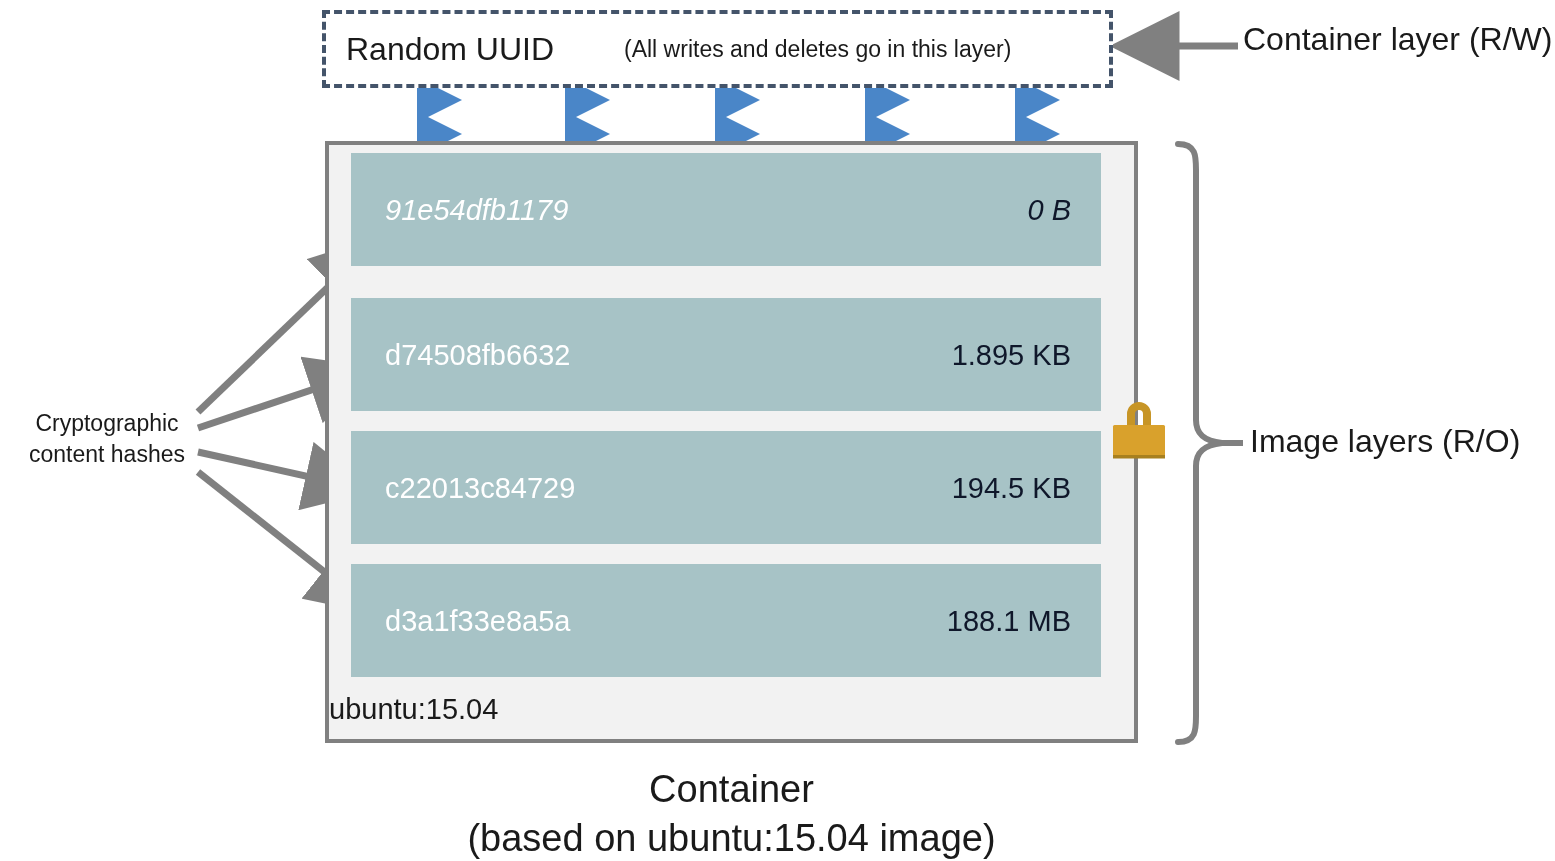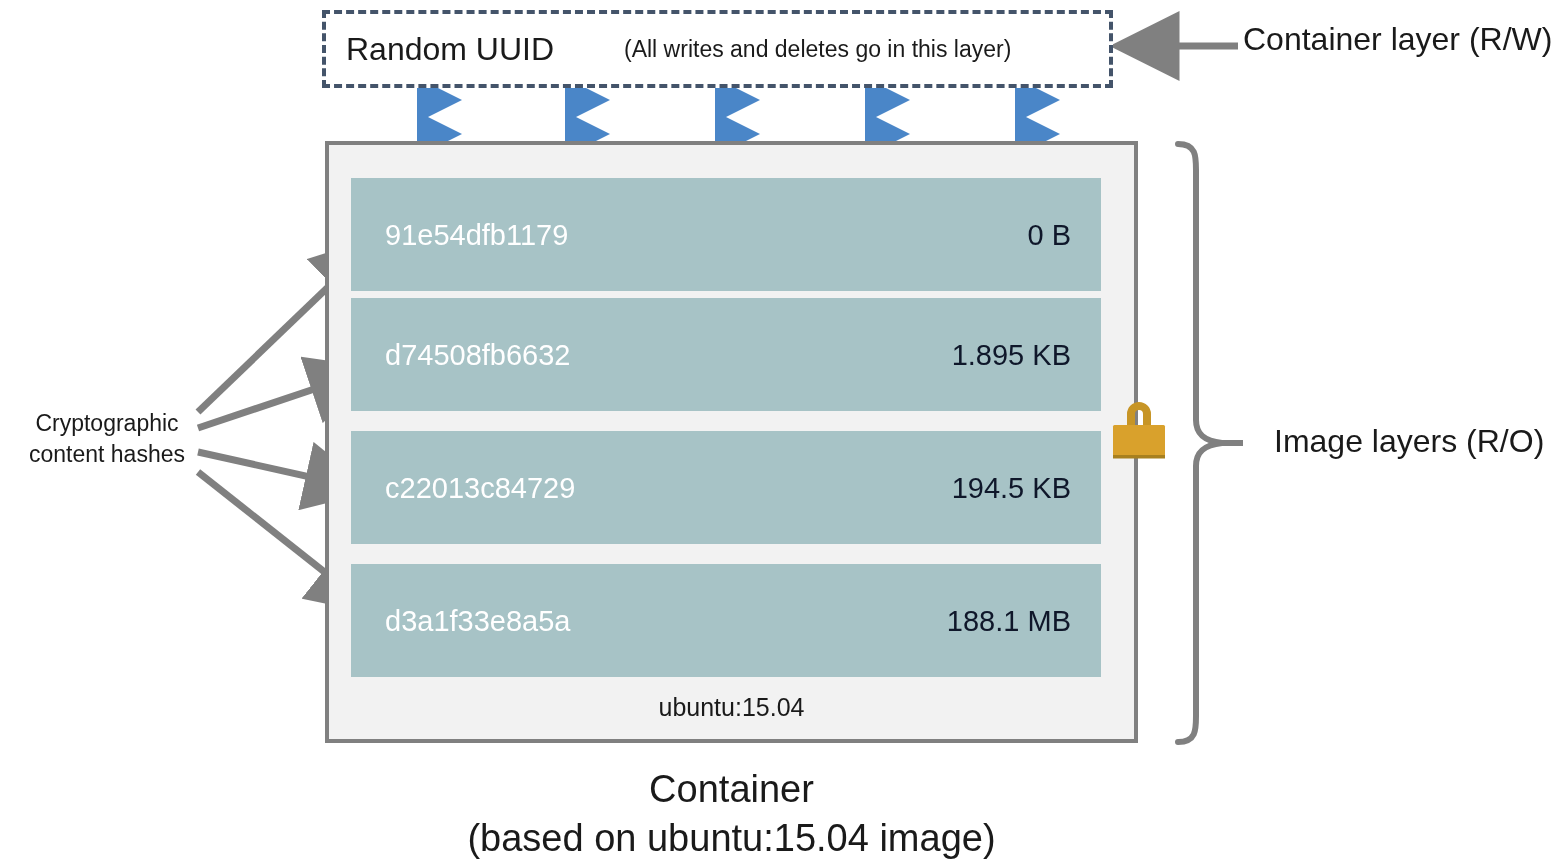--- a/index.html
+++ b/index.html
@@ -33,49 +33,49 @@
   #image-box{
     position:absolute;left:325px;top:141px;width:813px;height:602px;
     background:#F2F2F2;
     border:4px solid #808080;
     box-sizing:border-box;
   }
   .img-layer{
     position:absolute;left:22px;width:750px;height:113px;
     background:#A7C3C6;
   }
-  #layer0{top:33px;}
+  #layer0{top:8px;font-style:italic;}
   #layer1{top:153px;}
   #layer2{top:286px;}
   #layer3{top:419px;}
 
   .layer-hash{
     position:absolute;left:34px;top:50%;transform:translateY(-50%);
     font-size:29px;color:#ffffff;white-space:nowrap;
   }
   .layer-size{
     position:absolute;right:30px;top:50%;transform:translateY(-50%);
     font-size:29px;color:#0f172a;white-space:nowrap;
   }
   #image-tag{
-    position:absolute;left:0;right:0;top:548px;text-align:center;
-    font-size:25px;color:#1a1a1a;
+    position:absolute;left:0;right:0;top:548px;
+    font-size:29px;color:#1a1a1a;
   }
 
   
   #lock-icon{position:absolute;left:1111px;top:396px;width:56px;height:66px;}
 
   
   #container-layer-label{
     position:absolute;left:1243px;top:21px;
     font-size:32px;color:#1a1a1a;white-space:nowrap;
   }
   #image-layers-label{
     position:absolute;left:1250px;top:423px;
-    font-size:32px;color:#1a1a1a;white-space:nowrap;margin-left:24px;
+    font-size:32px;color:#1a1a1a;white-space:nowrap;
   }
 
   
   #hash-label{
     position:absolute;left:14px;top:408px;width:186px;
     text-align:center;font-size:23px;color:#1a1a1a;line-height:1.33;
   }
 
   
   #caption{

